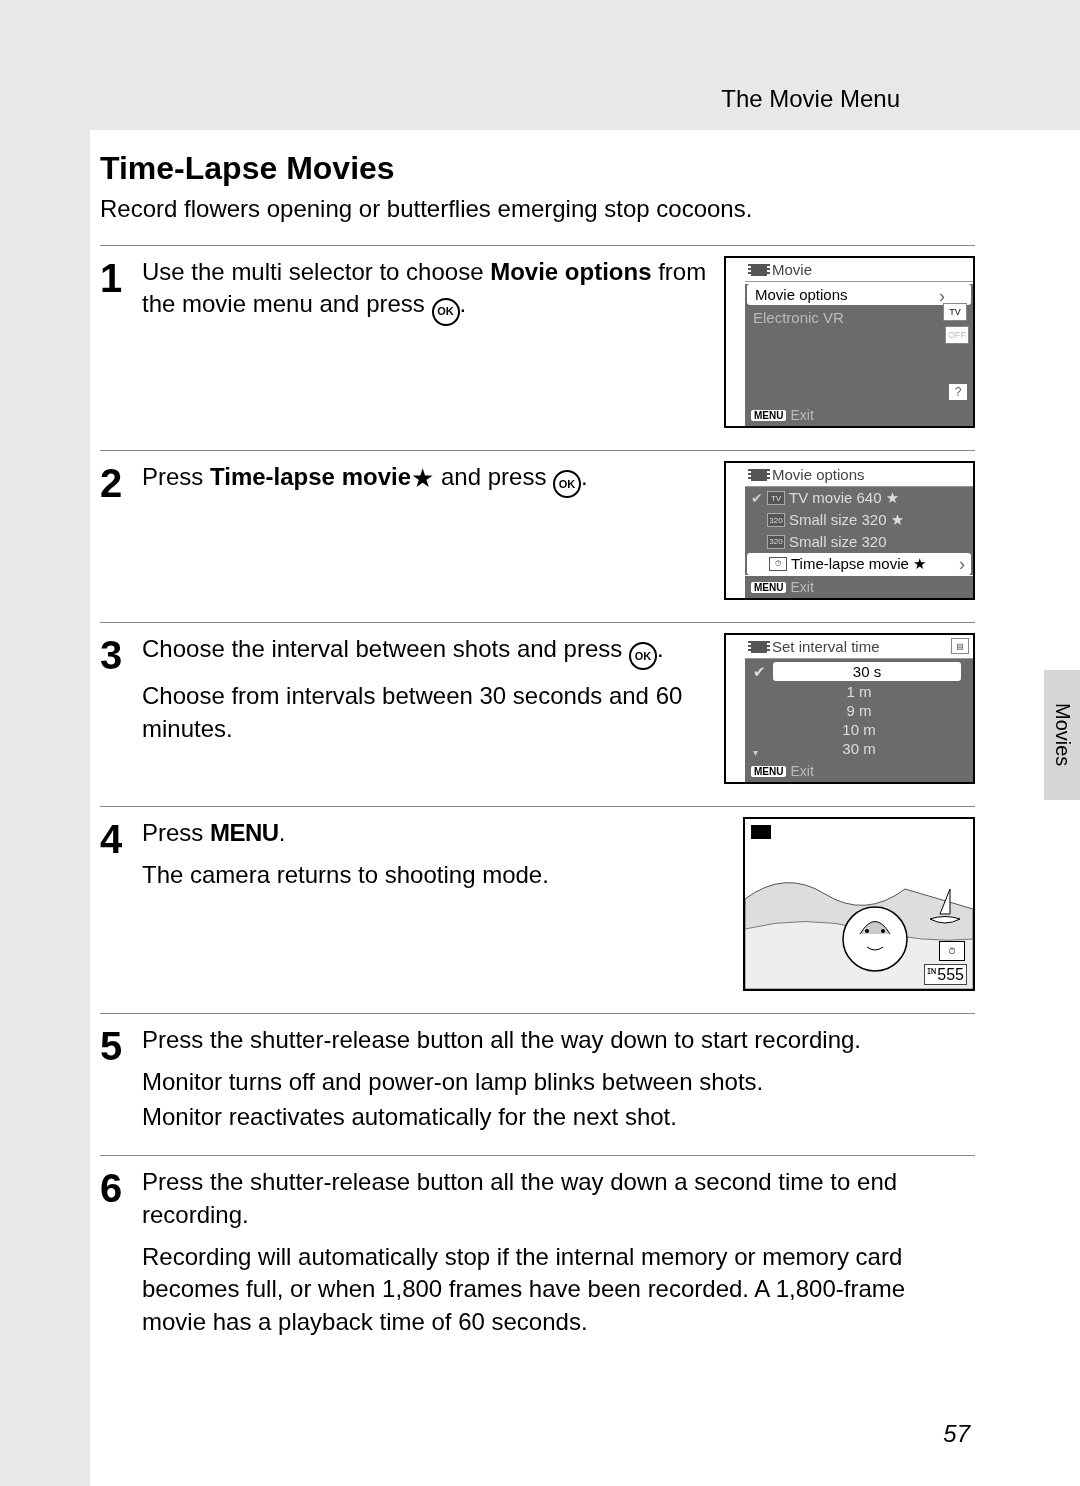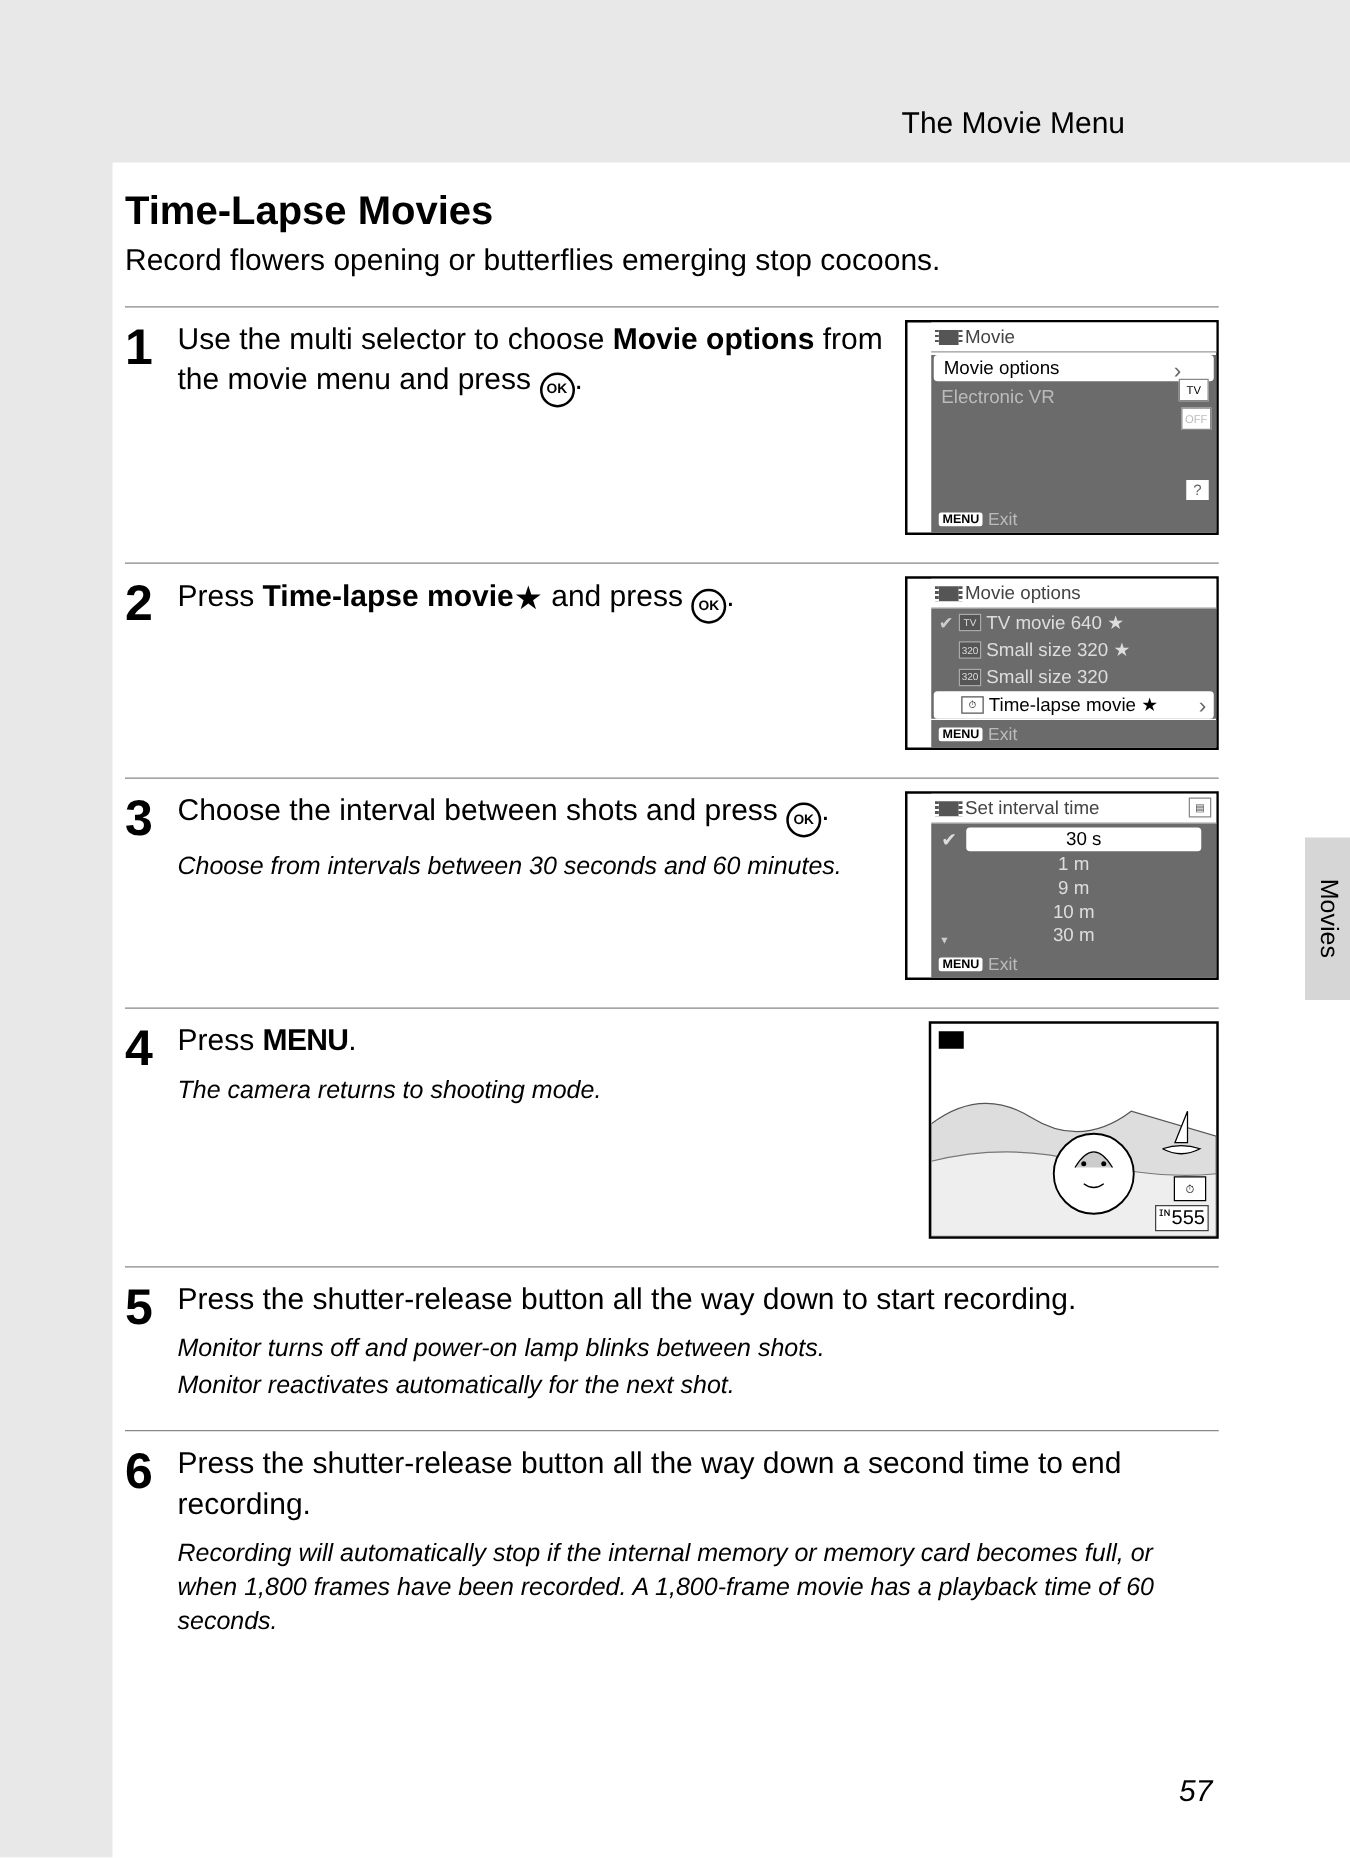--- a/index.html
+++ b/index.html
@@ -86,24 +86,23 @@
   }
   .step-body {
     flex: 1;
   }
   .step-main {
     font-size: 24px;
     line-height: 1.35;
   }
   .step-main .bold { font-weight: bold; }
   .step-sub {
-    font-size: 20px;
+    font-size: 24px;
     line-height: 1.35;
     margin-top: 10px;
-    font-style: italic;
   }
   .ok-icon {
     display: inline-flex;
     align-items: center;
     justify-content: center;
     width: 24px;
     height: 24px;
     border: 2px solid #000;
     border-radius: 50%;
     font-size: 11px;

